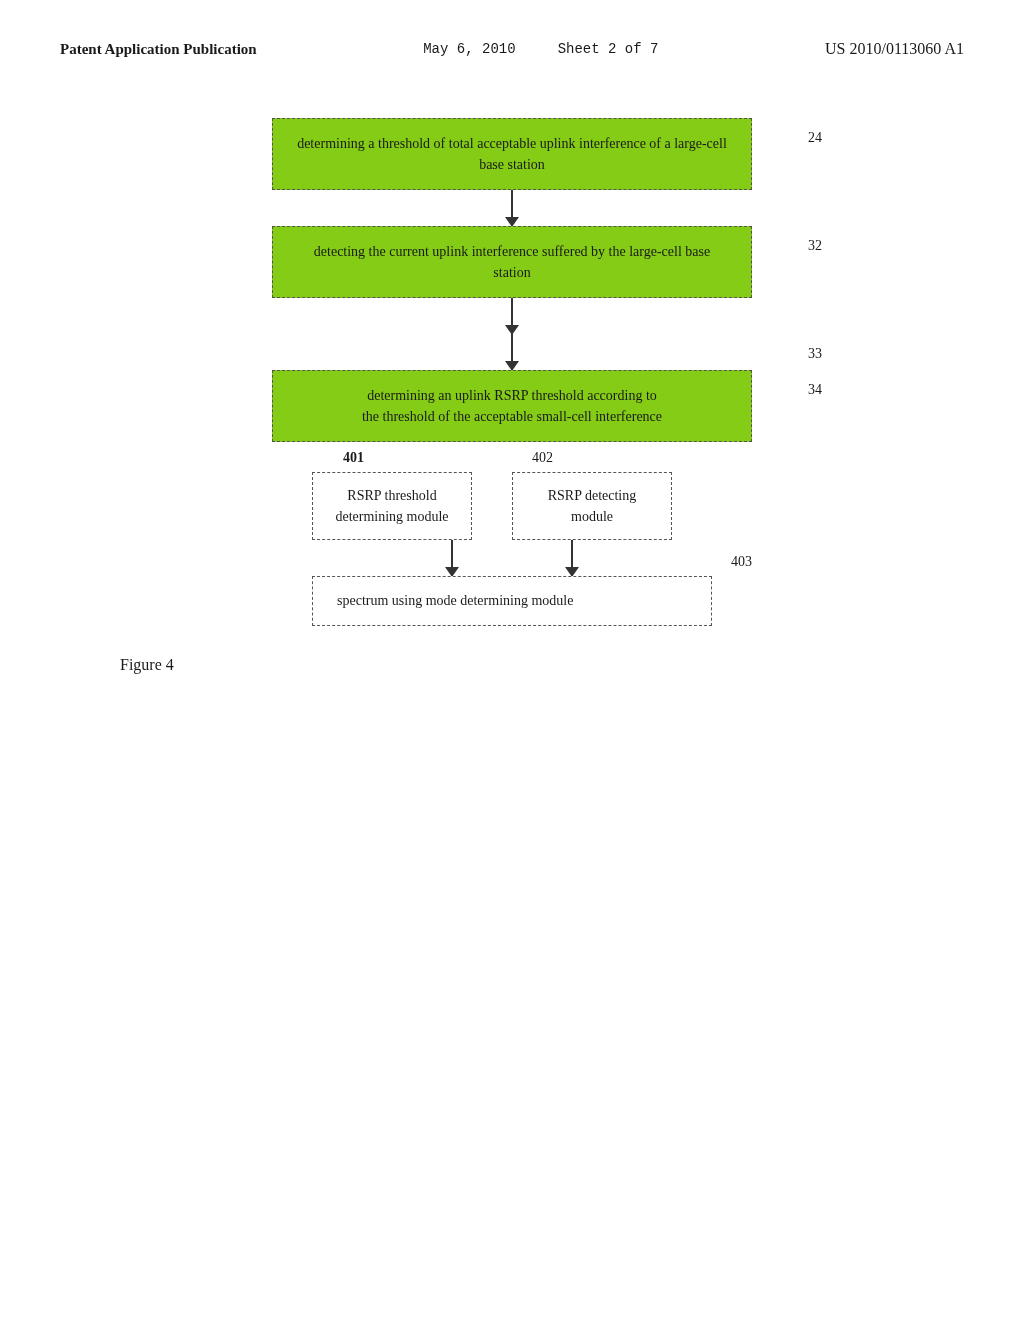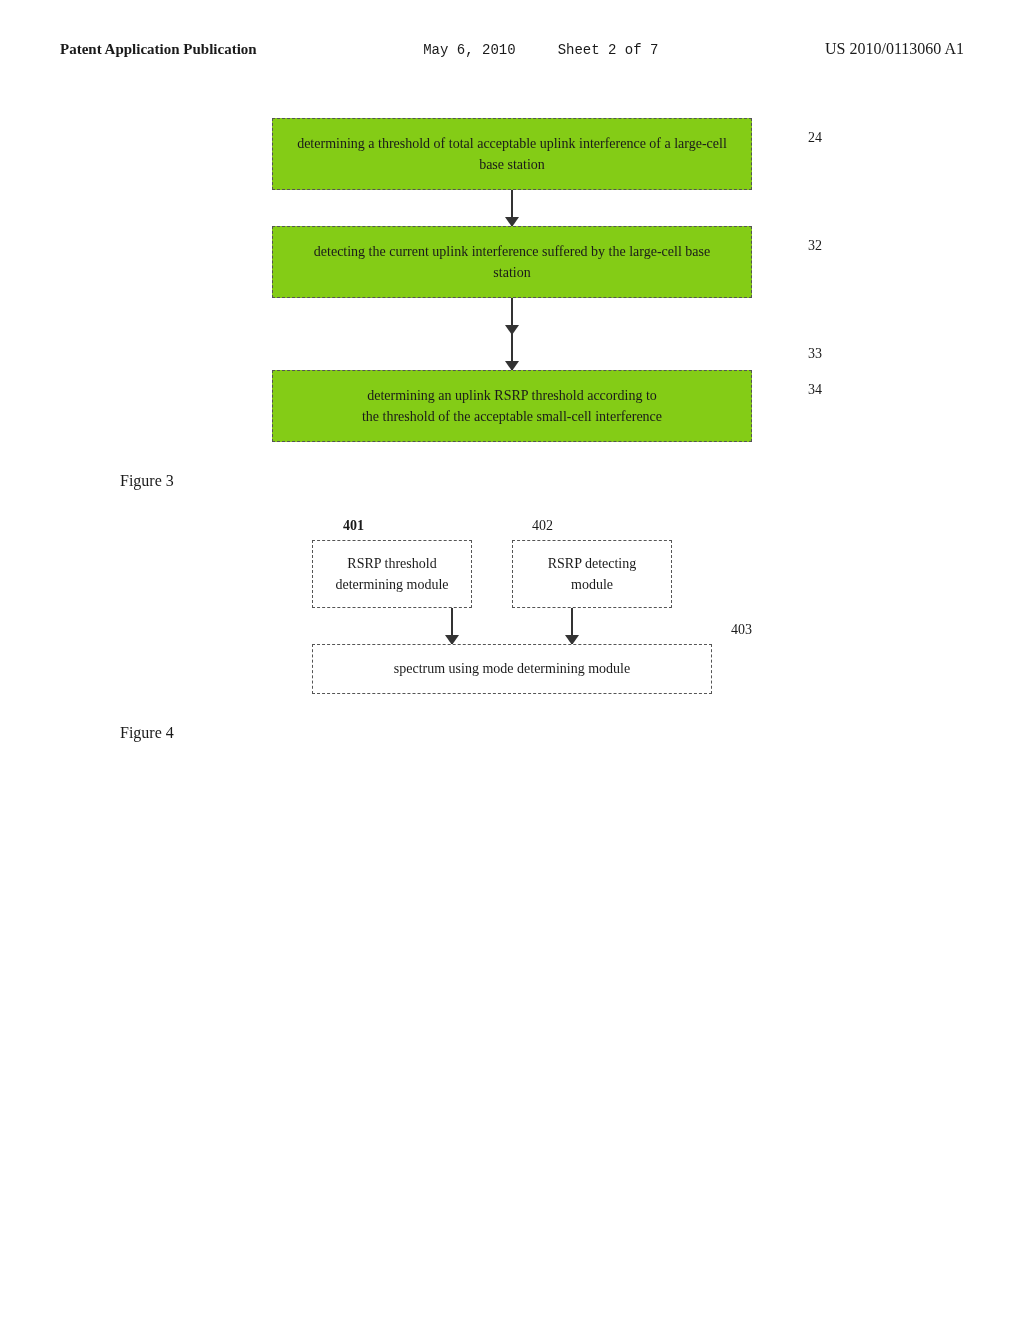--- a/index.html
+++ b/index.html
@@ -21,21 +21,21 @@
       min-height: 1320px;
       background: #ffffff;
       padding: 40px 60px;
       position: relative;
     }
 
     
     .header {
       display: flex;
       justify-content: space-between;
-      align-items: flex-end;
+      align-items: center;
       border-bottom: none;
       margin-bottom: 60px;
       font-size: 14px;
     }
 
     .header-left {
       font-weight: bold;
       font-size: 15px;
     }
 
@@ -133,21 +133,20 @@
       text-align: center;
       font-size: 14px;
       line-height: 1.5;
       background: #fff;
       min-width: 160px;
     }
 
     .fig4-bottom-box {
       border: 1.5px dashed #555;
       padding: 16px 24px;
-      text-align: center;
       font-size: 14px;
       background: #fff;
       width: 400px;
     }
 
     
     .fig4-dual-arrows {
       display: flex;
       flex-direction: row;
       justify-content: space-around;
@@ -243,23 +242,20 @@
         <span class="flow-label bracket-label" style="right: -50px; top: 12px;">34</span>
         <div class="flow-box">
           determining an uplink RSRP threshold according to<br>
           the threshold of the acceptable small-cell interference
         </div>
       </div>
 
     </div>
   </div>
 
-  <div style="margin-left: 60px; margin-top: 24px; margin-bottom: 50px; font-size: 16px;">
-    <span>Figure 3</span>
-  </div>
 
   <div class="figure4-container">
     <div class="fig4-top-area">
 
       <div class="fig4-boxes-row">
 
         <div class="fig4-module-wrapper">
           <span style="position: absolute; top: -22px; left: 31px; font-size: 14px; font-weight: bold;">401</span>
           <div class="fig4-box">
             RSRP threshold<br>determining module

